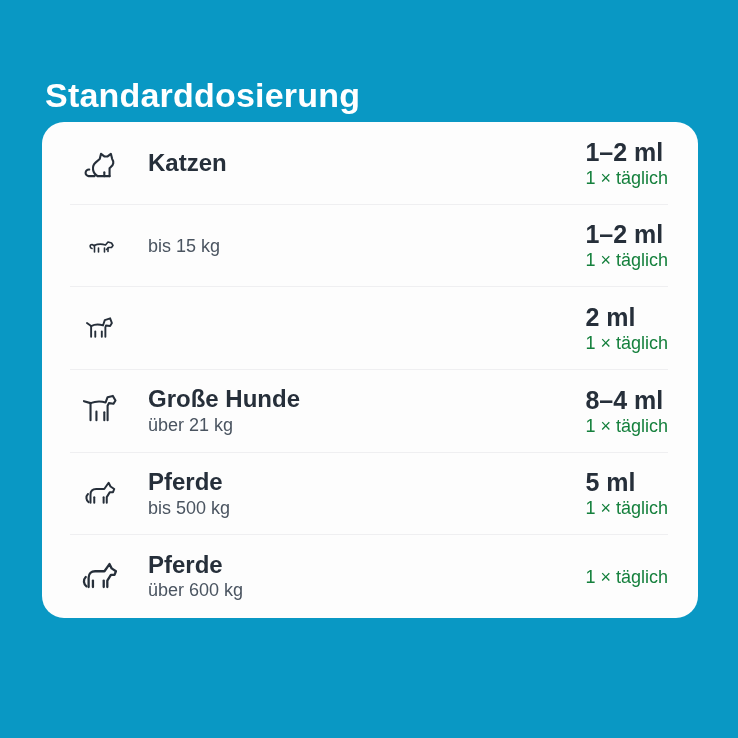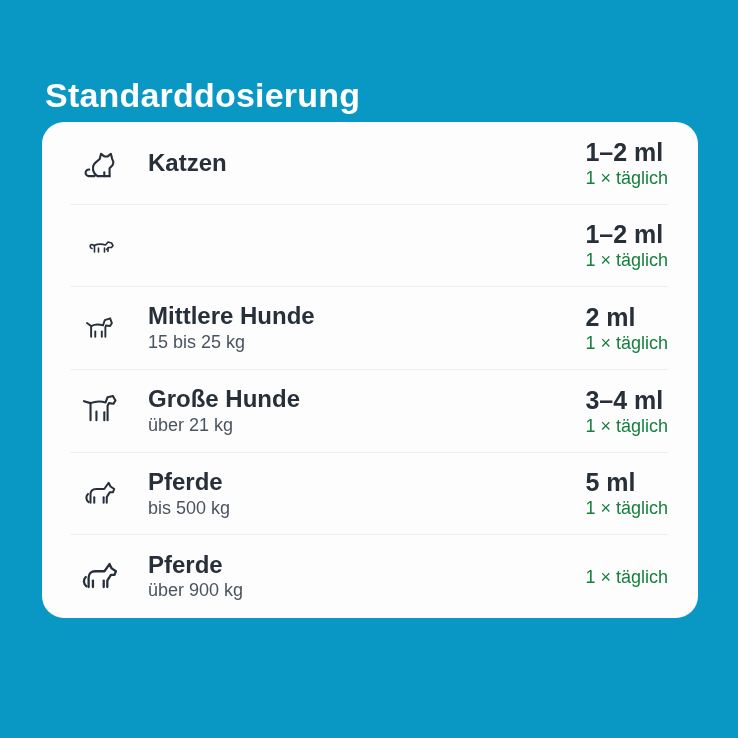--- a/index.html
+++ b/index.html
@@ -120,61 +120,58 @@
           <svg width="46" height="32" viewBox="0 0 64 64" fill="none" stroke="currentColor" stroke-width="3.2" stroke-linecap="round" stroke-linejoin="round">
             <path d="M10 37c-5-1-5-8 0-8l4 2"></path>
             <path d="M14 31c7-3 17-3 23-1l5-6 7 2 3 5-3 4h-6l-4 4"></path>
             <path d="M15 31v13"></path>
             <path d="M23 44v-8"></path>
             <path d="M35 44v-8"></path>
             <path d="M42 43v-7"></path>
           </svg>
         </span>
     <div class="labels">
+      <div class="sublabel">bis 15 kg</div>
     </div>
     <div class="values">
       <div class="dose">1–2 ml</div>
       <div class="freq">1 × täglich</div>
     </div>
   </div>
       <div class="row">
     <span class="icon-box">
           <svg width="40" height="38" viewBox="0 0 64 64" fill="none" stroke="currentColor" stroke-width="3.2" stroke-linecap="round" stroke-linejoin="round">
             <path d="M12 27l-7-5"></path>
             <path d="M12 27c6-3 14-3 20-1l3-9 9-3 3 8-3 5-7-1-1 3v16"></path>
             <path d="M12 27v18"></path>
             <path d="M19 36v9"></path>
             <path d="M30 36v9"></path>
           </svg>
         </span>
-    <div class="labels">
-      <div class="label">Mittlere Hunde</div>
-      <div class="sublabel">15 bis 25 kg</div>
-    </div>
     <div class="values">
       <div class="dose">2 ml</div>
       <div class="freq">1 × täglich</div>
     </div>
   </div>
       <div class="row">
     <span class="icon-box">
           <svg width="46" height="42" viewBox="0 0 64 64" fill="none" stroke="currentColor" stroke-width="3.2" stroke-linecap="round" stroke-linejoin="round">
             <path d="M13 20L3 17"></path>
             <path d="M13 20c8-3 16-3 23-1l3-8 8-2 4 7-3 5-7-1-2 4v22"></path>
             <path d="M13 20v26"></path>
             <path d="M22 33v13"></path>
             <path d="M34 34v12"></path>
           </svg>
         </span>
     <div class="labels">
       <div class="label">Große Hunde</div>
       <div class="sublabel">über 21 kg</div>
     </div>
     <div class="values">
-      <div class="dose">3–4 ml</div>
+      <div class="dose">8–4 ml</div>
       <div class="freq">1 × täglich</div>
     </div>
   </div>
       <div class="row">
     <span class="icon-box">
           <svg width="46" height="40" viewBox="0 0 64 64" fill="none" stroke="currentColor" stroke-width="3.2" stroke-linecap="round" stroke-linejoin="round">
             <path d="M9 45c-4-3-5-9-1-13"></path>
             <path d="M12 46V33c0-6 4-9 9-9h13l7-10 3 6 6 4-2 5h-5l-5 8v9"></path>
             <path d="M18 46v-9"></path>
             <path d="M33 46v-9"></path>
@@ -193,20 +190,20 @@
     <span class="icon-box">
           <svg width="52" height="46" viewBox="0 0 64 64" fill="none" stroke="currentColor" stroke-width="3.2" stroke-linecap="round" stroke-linejoin="round">
             <path d="M9 45c-4-3-5-9-1-13"></path>
             <path d="M12 46V33c0-6 4-9 9-9h13l7-10 3 6 6 4-2 5h-5l-5 8v9"></path>
             <path d="M18 46v-9"></path>
             <path d="M33 46v-9"></path>
           </svg>
         </span>
     <div class="labels">
       <div class="label">Pferde</div>
-      <div class="sublabel">über 900 kg</div>
+      <div class="sublabel">über 600 kg</div>
     </div>
     <div class="values">
       <div class="freq">1 × täglich</div>
     </div>
   </div>
     </div>
 </div>
 
 </body></html>

